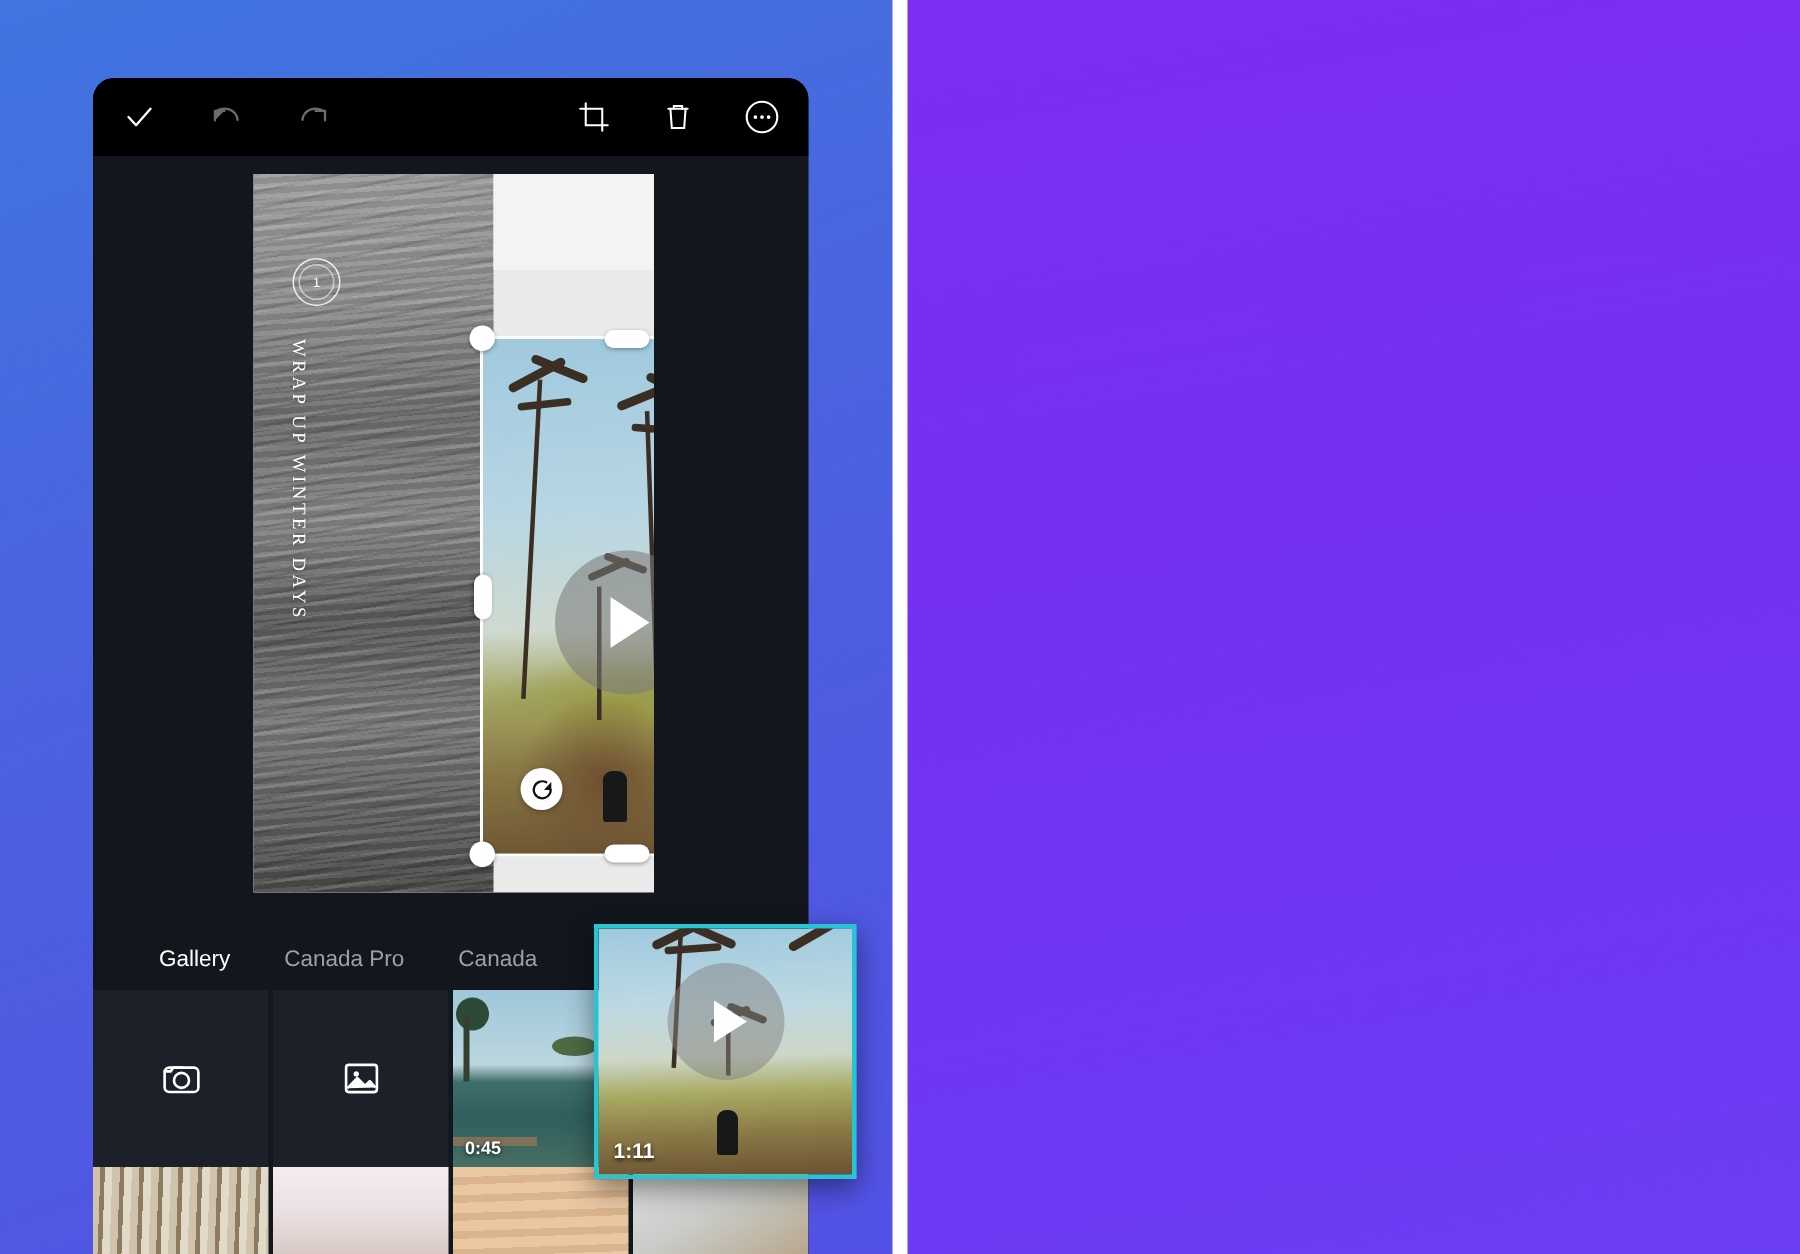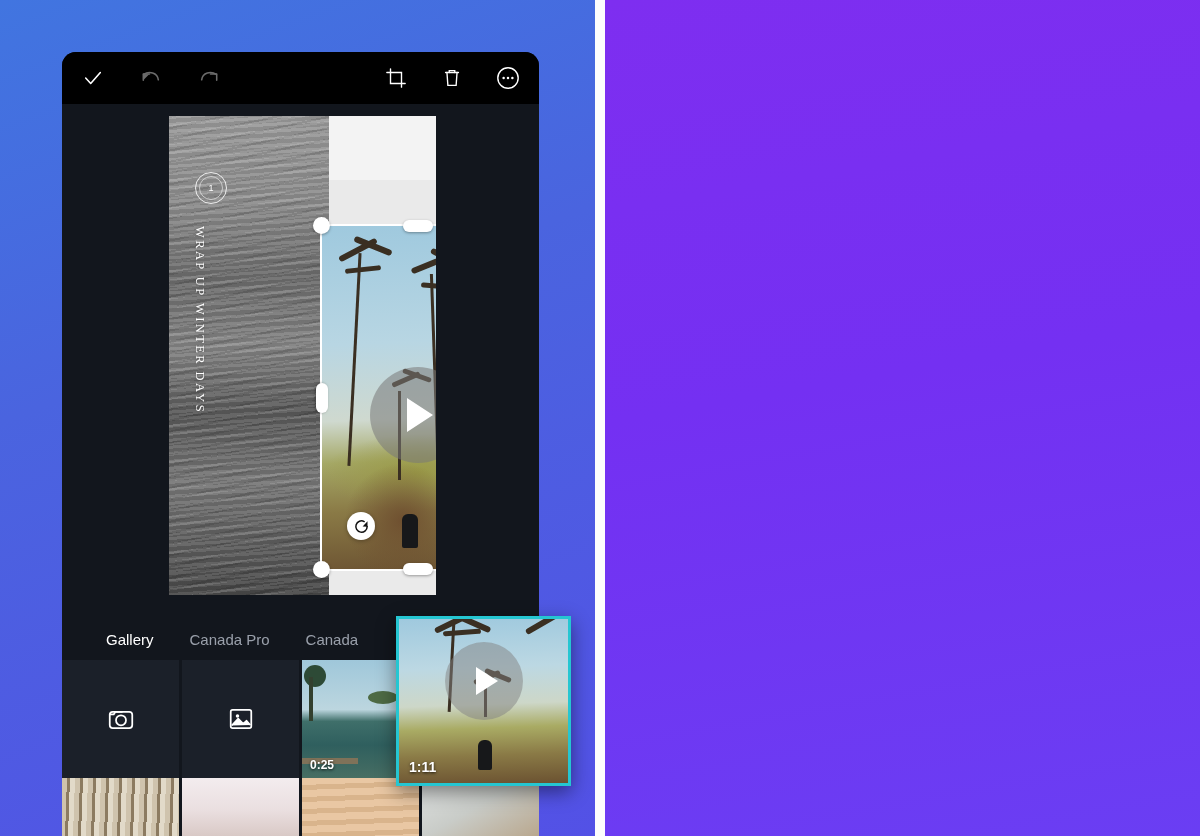--- a/index.html
+++ b/index.html
@@ -252,21 +252,21 @@
                 <circle cx="9" cy="9.4" r="1.5" fill="#fff" stroke="none"></circle>
                 <path d="M4 17.5 L9.6 11.6 L14 16 L16.8 13.4 L20 17.2" fill="#fff" stroke="#fff" stroke-width="1.3" stroke-linejoin="round"></path>
               </svg>
             </div>
           </div>
           <div class="cell" style="background:linear-gradient(180deg,#9fc7da 0%,#bcd6df 42%,#3f6f6a 52%,#2f5f5e 72%,#476e63 100%);">
             <div style="position:absolute;left:2%;top:4%;width:22px;height:22px;border-radius:50%;background:#2d4a36;"></div>
             <div style="position:absolute;left:6%;top:14%;width:4px;height:38%;background:#33402f;"></div>
             <div style="position:absolute;left:56%;top:26%;width:30px;height:13px;border-radius:50%;background:#4e6b45;"></div>
             <div style="position:absolute;left:0;bottom:12%;width:48%;height:6px;background:#7f7259;"></div>
-            <div class="dur">0:25</div>
+            <div class="dur">0:45</div>
           </div>
           <div class="cell" style="background:linear-gradient(178deg,#9fc9de 0%,#c2dbe4 36%,#b3b877 62%,#8e7d4c 80%,#6f5333 100%);"></div>
         </div>
 
         <div class="grid row2">
           <div class="cell" style="background:repeating-linear-gradient(92deg,#cfc3ad 0 5px,#8c7b61 5px 8px,#e2dac9 8px 13px);"></div>
           <div class="cell" style="background:linear-gradient(180deg,#f3ecee 0%,#eadfe0 55%,#d9c9c6 100%);"></div>
           <div class="cell" style="background:repeating-linear-gradient(178deg,#e9c7a3 0 7px,#d9b48c 7px 12px);"></div>
           <div class="cell" style="background:linear-gradient(150deg,#dfe2e2 0%,#c9ccc8 48%,#b9a78d 100%);"></div>
         </div>

